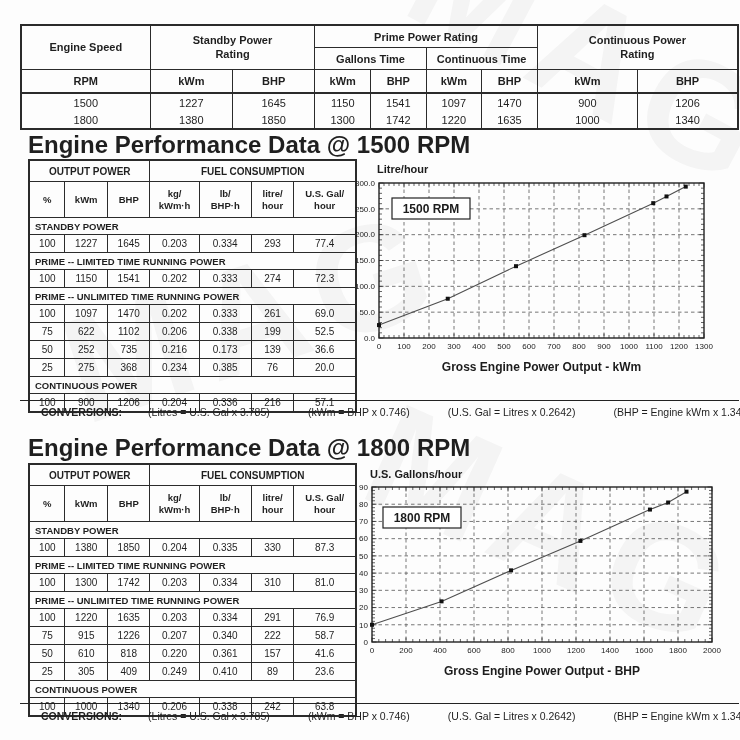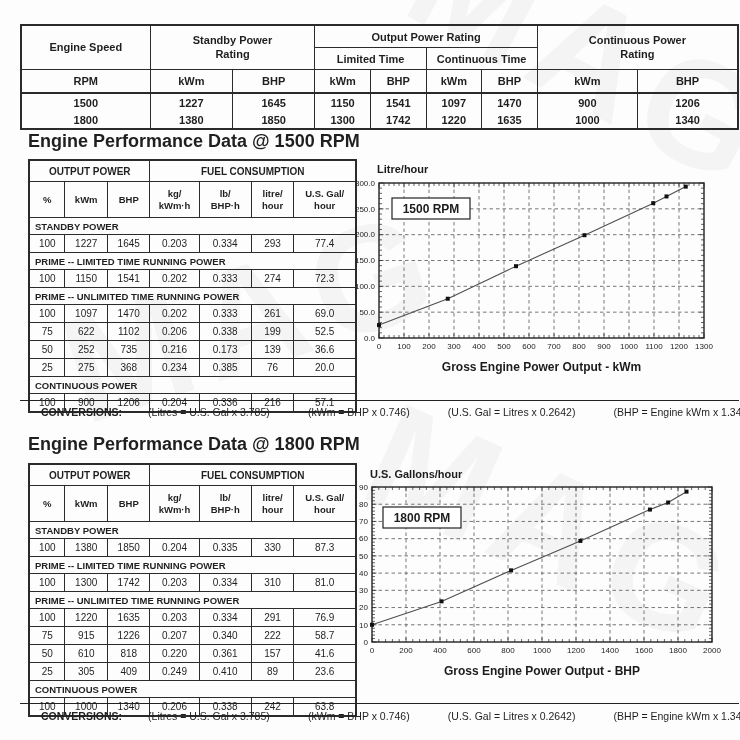--- a/index.html
+++ b/index.html
@@ -16,25 +16,25 @@
 
   table{border-collapse:collapse;z-index:1;}
   
   #ratings{position:absolute;left:20px;top:24px;width:719px;
            border:2px solid #2b2b2b;font-size:11px;}
   #ratings th,#ratings td{border:1px solid #2b2b2b;text-align:center;padding:1px 2px;}
   #ratings th{font-weight:bold;}
   #ratings tr.h1 th{height:19px;}
   #ratings tr.h2 th{height:19px;}
   #ratings tr.units th{height:20px;border-bottom-width:2px;}
-  #ratings tr.data td{height:15px;border-top:none;border-bottom:none;font-weight:bold;}
+  #ratings tr.data td{height:15px;border-top:none;border-bottom:none;font-weight:normal;}
   .pre{white-space:pre-line;line-height:1.25;}
 
   
-  .section-title{position:absolute;left:28px;font-size:18px;font-weight:bold;z-index:1;}
+  .section-title{position:absolute;left:28px;font-size:24px;font-weight:bold;z-index:1;}
   #title-1500{top:131px;}
   #title-1800{top:434px;}
 
   
   table.perf{position:absolute;left:28px;width:329px;border:2px solid #2b2b2b;font-size:10px;}
   #perf-0{top:159px;} #perf-1{top:463px;}
   .perf th,.perf td{border:1px solid #2b2b2b;padding:1px 2px;text-align:center;}
   .perf th{font-weight:bold;}
   .perf tr.gh th{height:18px;font-size:10px;}
   .perf tr.ch th{height:33px;font-size:9.5px;line-height:1.2;}
@@ -73,26 +73,26 @@
       <col style="width:7.75%">
       <col style="width:7.75%">
     <col style="width:14%">
       <col style="width:14%">
   </colgroup>
   <tbody id="ratings-body">
       <tr class="h1">
         <th rowspan="2" class="pre">Engine Speed</th>
         <th rowspan="2" colspan="2" class="pre">Standby Power
 Rating</th>
-        <th colspan="4">Output Power Rating</th>
+        <th colspan="4">Prime Power Rating</th>
         <th rowspan="2" colspan="2" class="pre">Continuous Power
 Rating</th>
       </tr>
       <tr class="h2">
-        <th colspan="2">Limited Time</th>
+        <th colspan="2">Gallons Time</th>
         <th colspan="2">Continuous Time</th>
       </tr>
       <tr class="units">
         <th>RPM</th>
         <th>kWm</th>
         <th>BHP</th>
         <th>kWm</th>
         <th>BHP</th>
         <th>kWm</th>
         <th>BHP</th>

